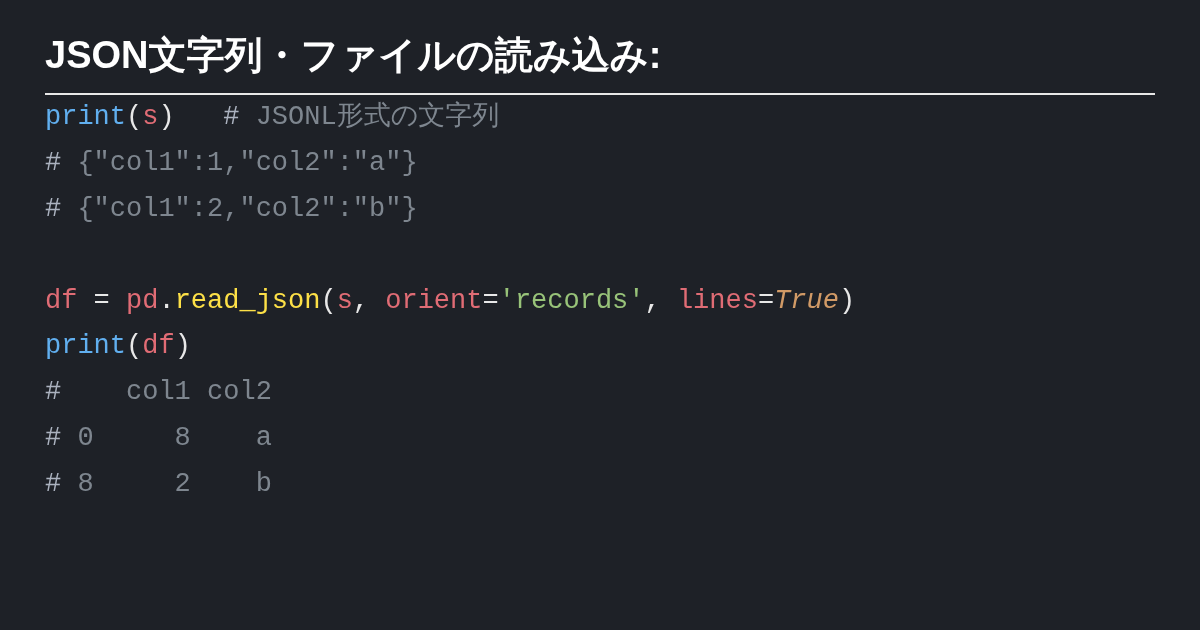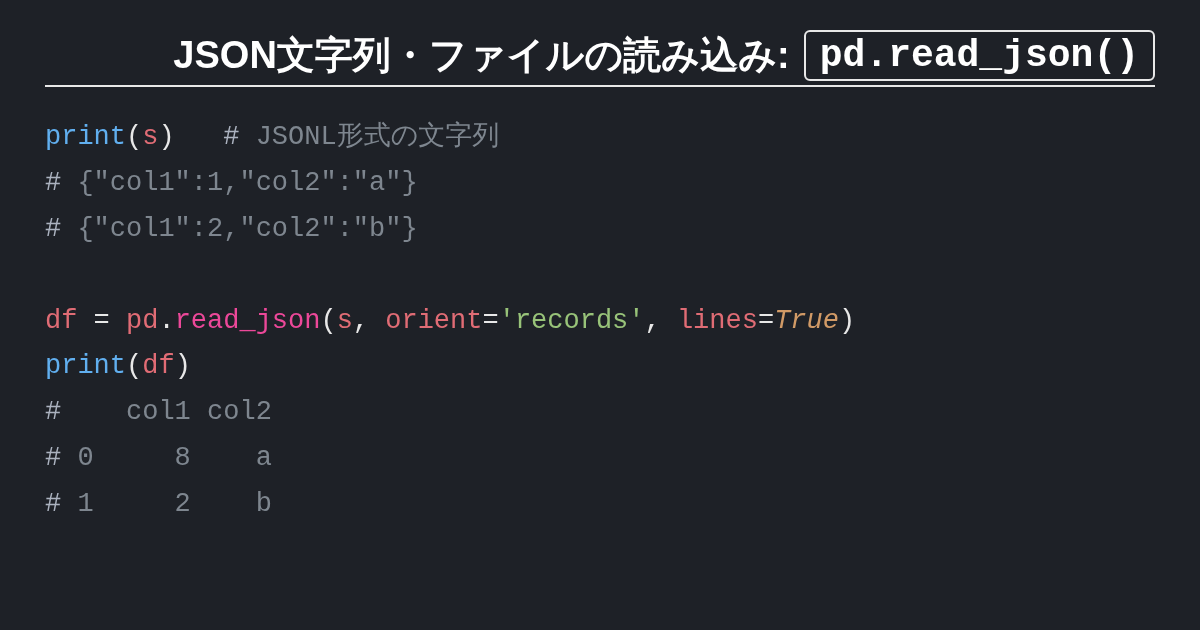--- a/index.html
+++ b/index.html
@@ -14,23 +14,21 @@
       color: #e8e8e8;
       font-family: "Hiragino Sans", "Meiryo", sans-serif;
       padding: 30px 45px;
       overflow: hidden;
     }
     .header {
       display: flex;
       align-items: center;
       gap: 14px;
       border-bottom: 2px solid #e8e8e8;
-      padding-bottom: 4px;
-      margin-bottom: 28px;
-      justify-content: flex-end;
+      padding-bottom: 12px;
     }
     .title {
       font-size: 38px;
       font-weight: bold;
       color: #ffffff;
     }
     .title-code {
       font-family: "Menlo", "Consolas", "Courier New", monospace;
       font-size: 38px;
       font-weight: bold;
@@ -48,31 +46,30 @@
     .tok-fn { color: #61afef; text-align: center; }
     .tok-punc { color: #e8e8e8; }
     .tok-var { color: #e06c75; }
     .tok-comment { color: #7e868f; }
     .tok-comment-hash { color: #abb2bf; }
     .tok-op { color: #e8e8e8; }
     .tok-dot { color: #e8e8e8; }
     .tok-kw { color: #e06c75; margin-top: 28px; }
     .tok-str { color: #98c379; text-align: center; }
     .tok-const { color: #d19a66; font-style: italic; }
-    .tok-default { color: #ec4899; margin-top: 22px; }
+    .tok-default { color: #fde047; margin-top: 22px; }
   </style>
 </head>
 <body>
 
 <div class="header">
   <span class="title">JSON文字列・ファイルの読み込み:</span>
-  <span class="title-code">pd.read_json()</span>
 </div>
 
 <div class="code-block"><span><span class="tok-fn">print</span><span class="tok-punc">(</span><span class="tok-var">s</span><span class="tok-punc">)</span><span>   </span><span class="tok-comment-hash">#</span><span class="tok-comment"> JSONL形式の文字列</span></span>
 <span><span class="tok-comment-hash">#</span><span class="tok-comment"> {"col1":1,"col2":"a"}</span></span>
 <span><span class="tok-comment-hash">#</span><span class="tok-comment"> {"col1":2,"col2":"b"}</span></span>
 
 <span><span class="tok-var">df</span><span class="tok-op"> = </span><span class="tok-var">pd</span><span class="tok-dot">.</span><span class="tok-default">read_json</span><span class="tok-punc">(</span><span class="tok-var">s</span><span class="tok-punc">, </span><span class="tok-kw">orient</span><span class="tok-op">=</span><span class="tok-str">'records'</span><span class="tok-punc">, </span><span class="tok-kw">lines</span><span class="tok-op">=</span><span class="tok-const">True</span><span class="tok-punc">)</span></span>
 <span><span class="tok-fn">print</span><span class="tok-punc">(</span><span class="tok-var">df</span><span class="tok-punc">)</span></span>
 <span><span class="tok-comment-hash">#</span><span class="tok-comment">    col1 col2</span></span>
 <span><span class="tok-comment-hash">#</span><span class="tok-comment"> 0     8    a</span></span>
-<span><span class="tok-comment-hash">#</span><span class="tok-comment"> 1     2    b</span></span></div>
+<span><span class="tok-comment-hash">#</span><span class="tok-comment"> 8     2    b</span></span></div>
 
 </body></html>

